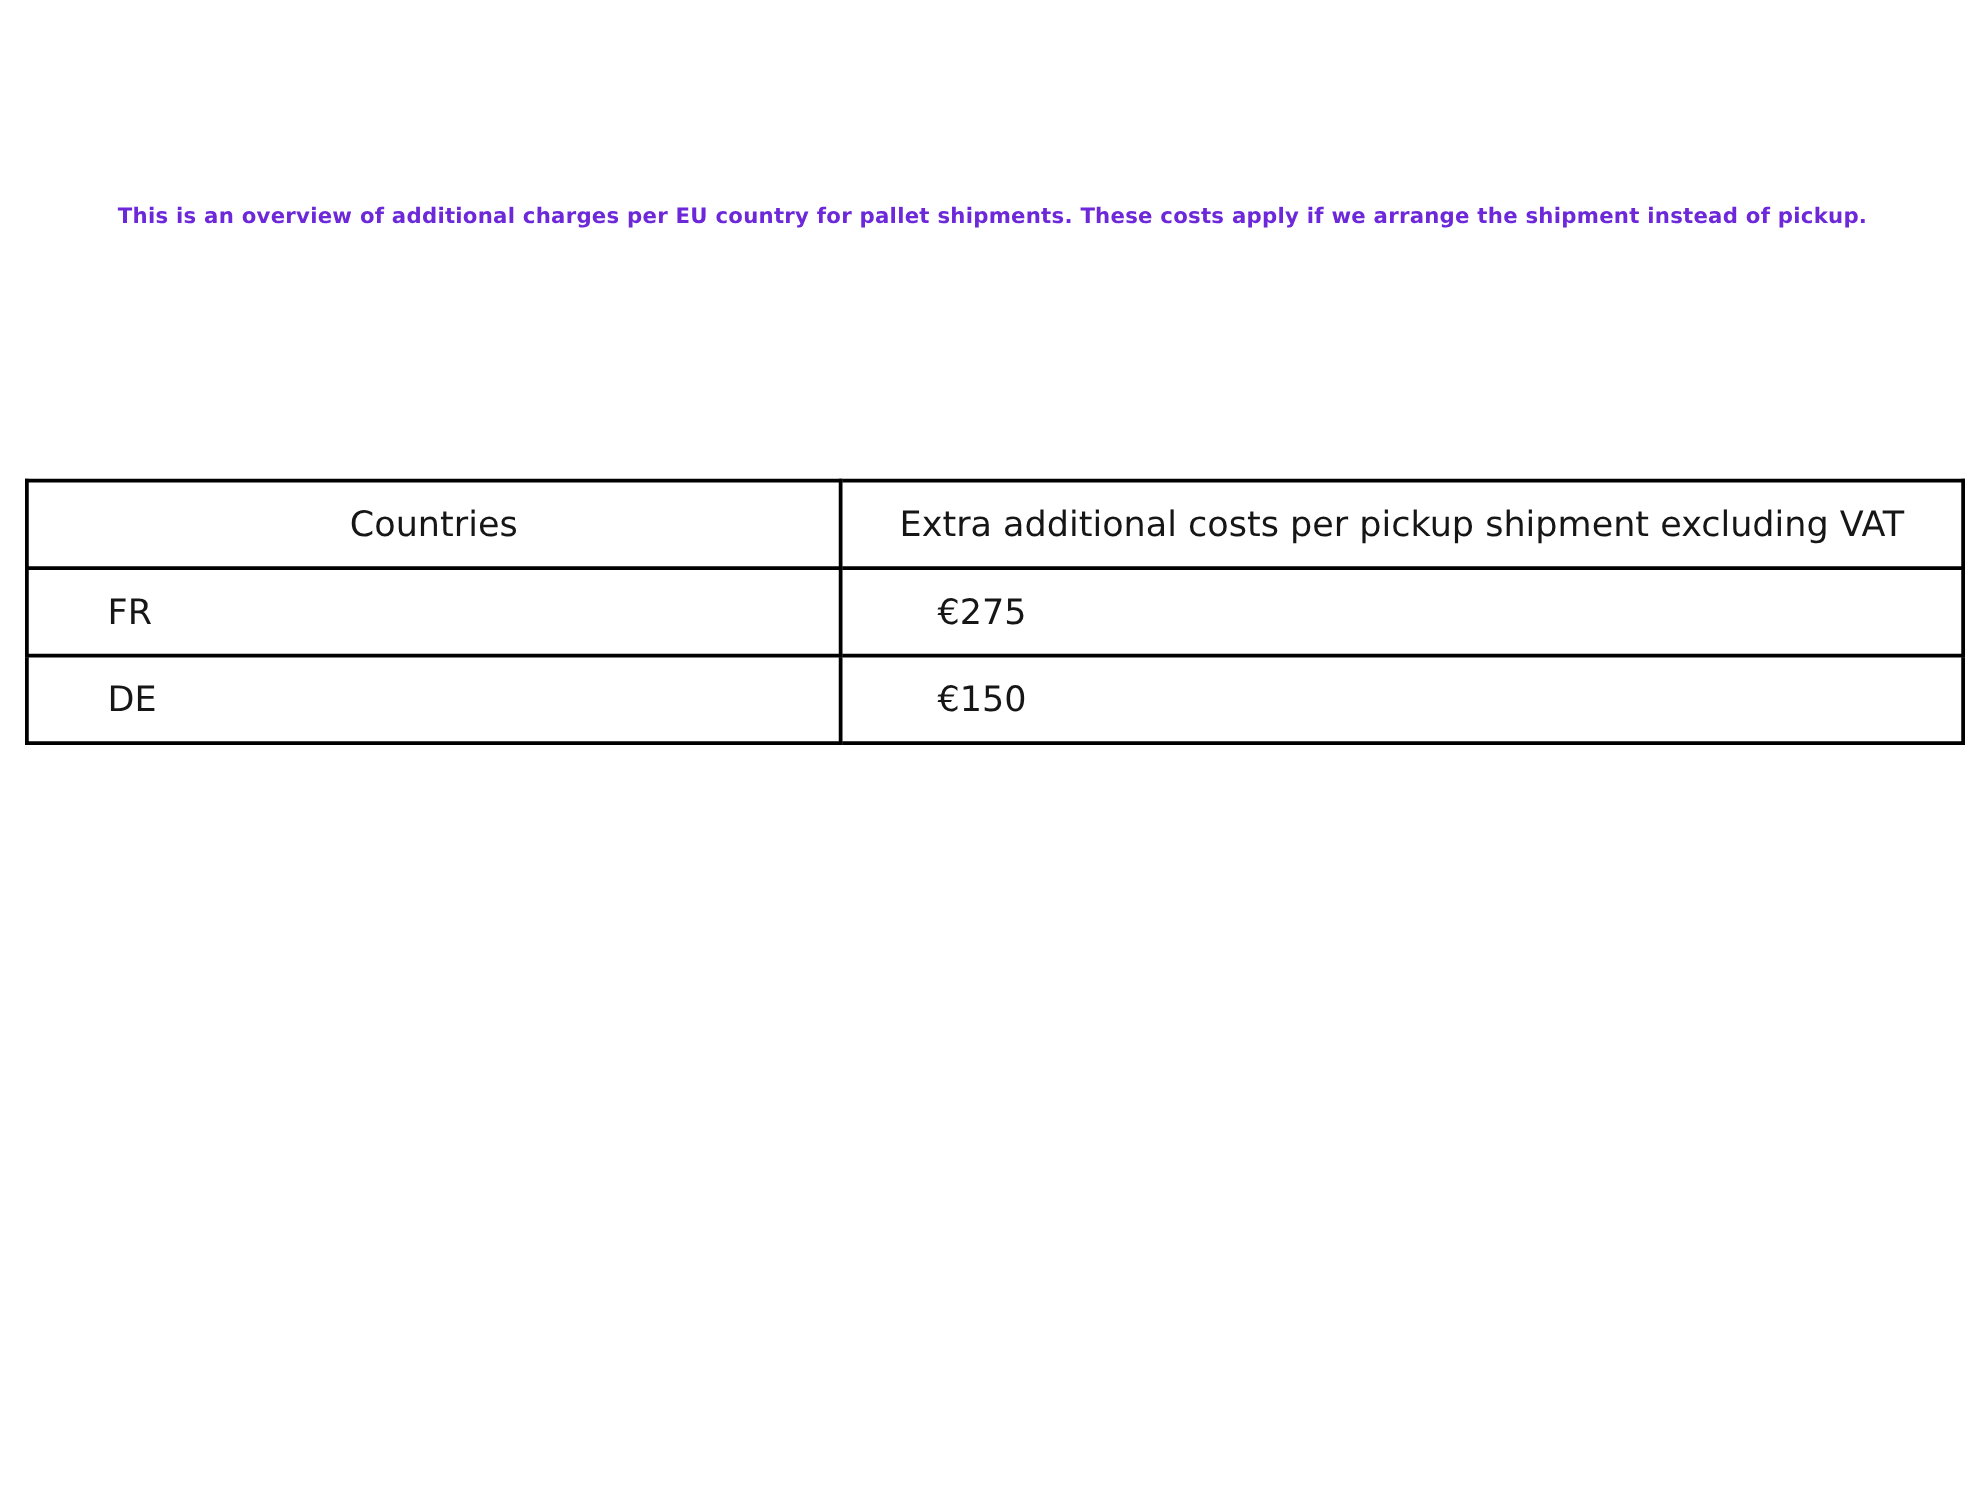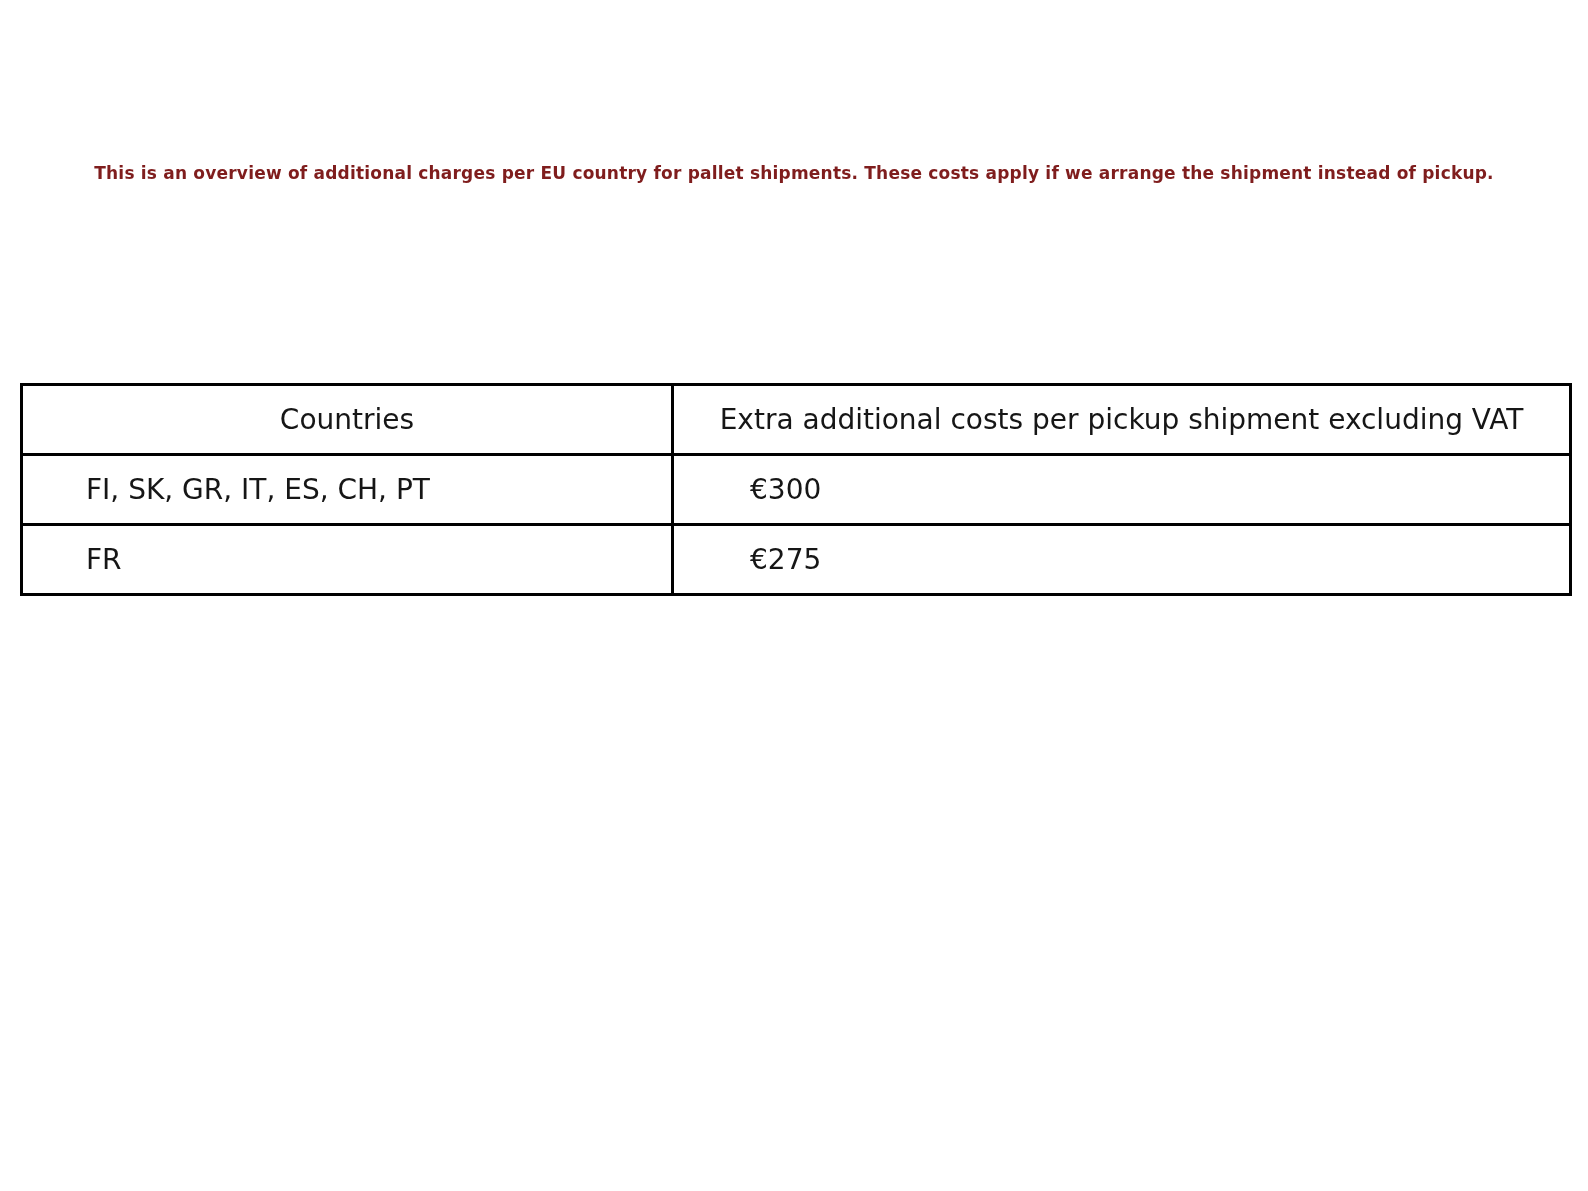--- a/index.html
+++ b/index.html
@@ -13,21 +13,21 @@
     overflow: hidden;
   }
   .description {
     position: absolute;
     top: 163px;
     left: 0;
     width: 100%;
     text-align: center;
     font-size: 17px;
     font-weight: bold;
-    color: #7f1d1d;
+    color: #6d28d9;
     letter-spacing: 0.2px;
   }
   .charges-table {
     position: absolute;
     left: 20px;
     top: 383px;
     width: 1549px;
     border-collapse: collapse;
     table-layout: fixed;
     font-size: 28px;
@@ -60,21 +60,21 @@
     <col class="col-costs">
   </colgroup>
   <thead>
     <tr>
       <th>Countries</th>
       <th>Extra additional costs per pickup shipment excluding VAT</th>
     </tr>
   </thead>
   <tbody>
     <tr>
-      <td class="countries-cell">FI, SK, GR, IT, ES, CH, PT</td>
-      <td class="cost-cell">€300</td>
+      <td class="countries-cell">FR</td>
+      <td class="cost-cell">€275</td>
     </tr>
     <tr>
-      <td class="countries-cell">FR</td>
-      <td class="cost-cell">€275</td>
+      <td class="countries-cell">DE</td>
+      <td class="cost-cell">€150</td>
     </tr>
   </tbody>
 </table>
 
 </body></html>

